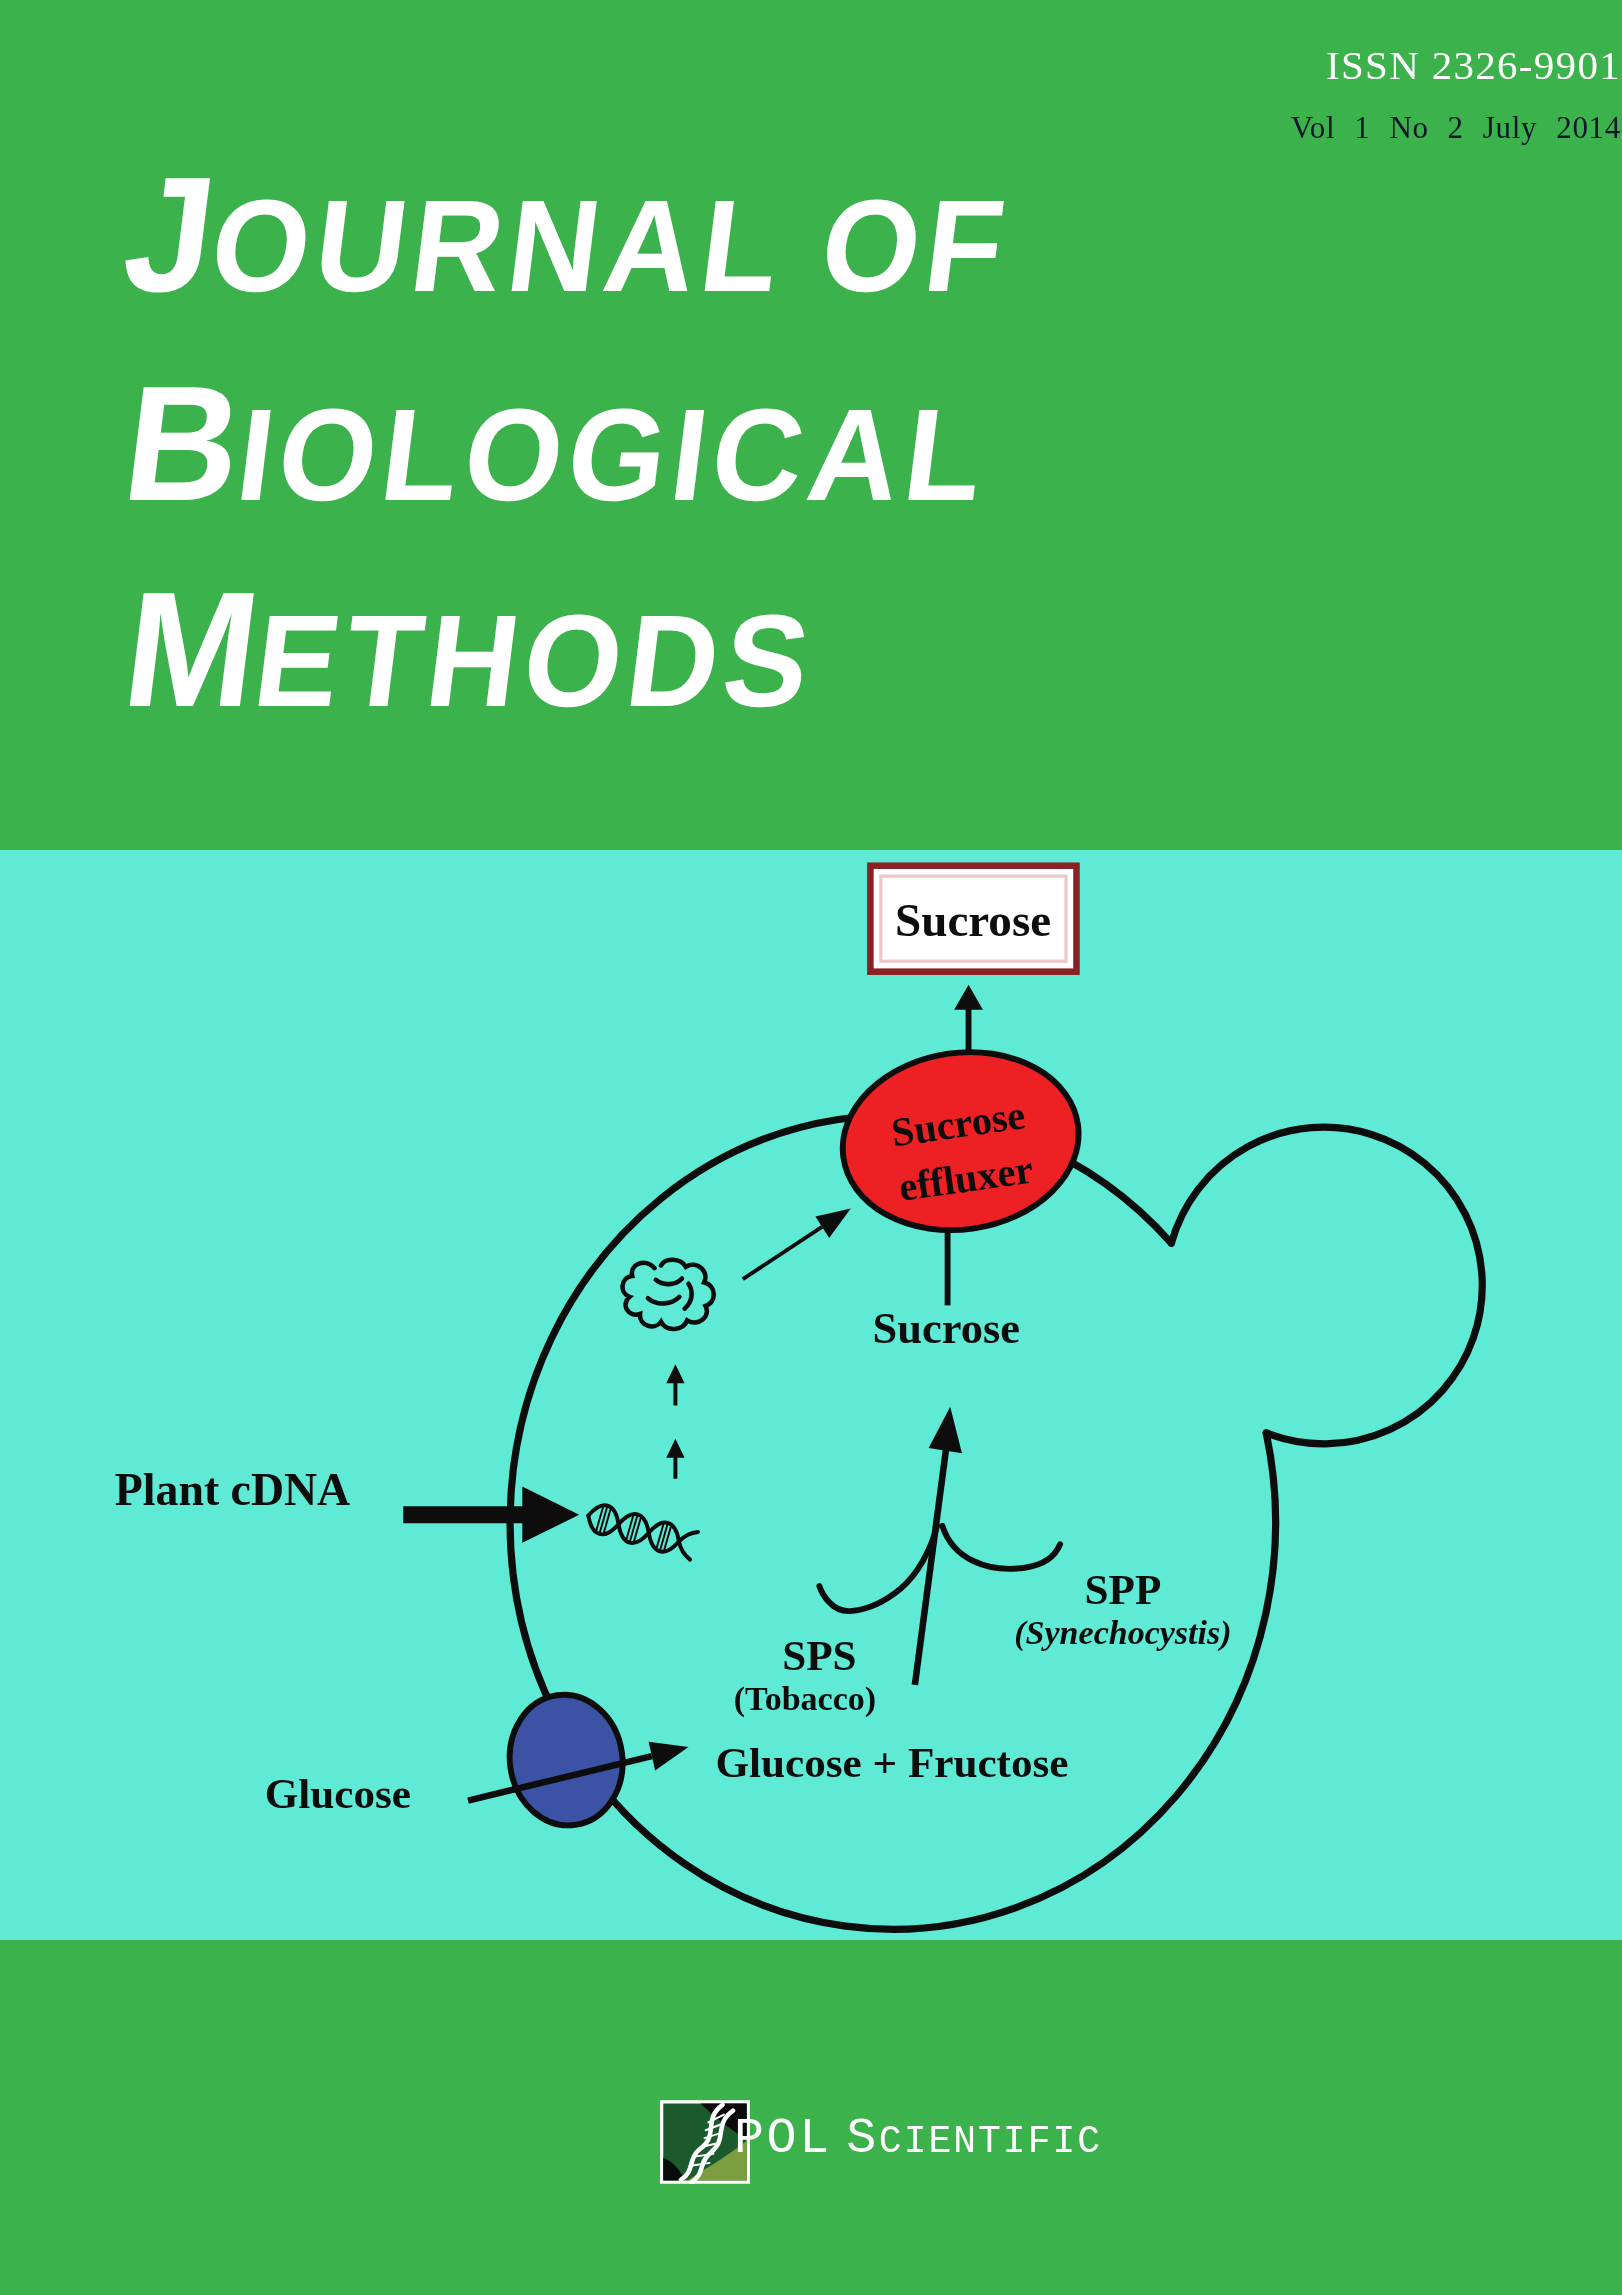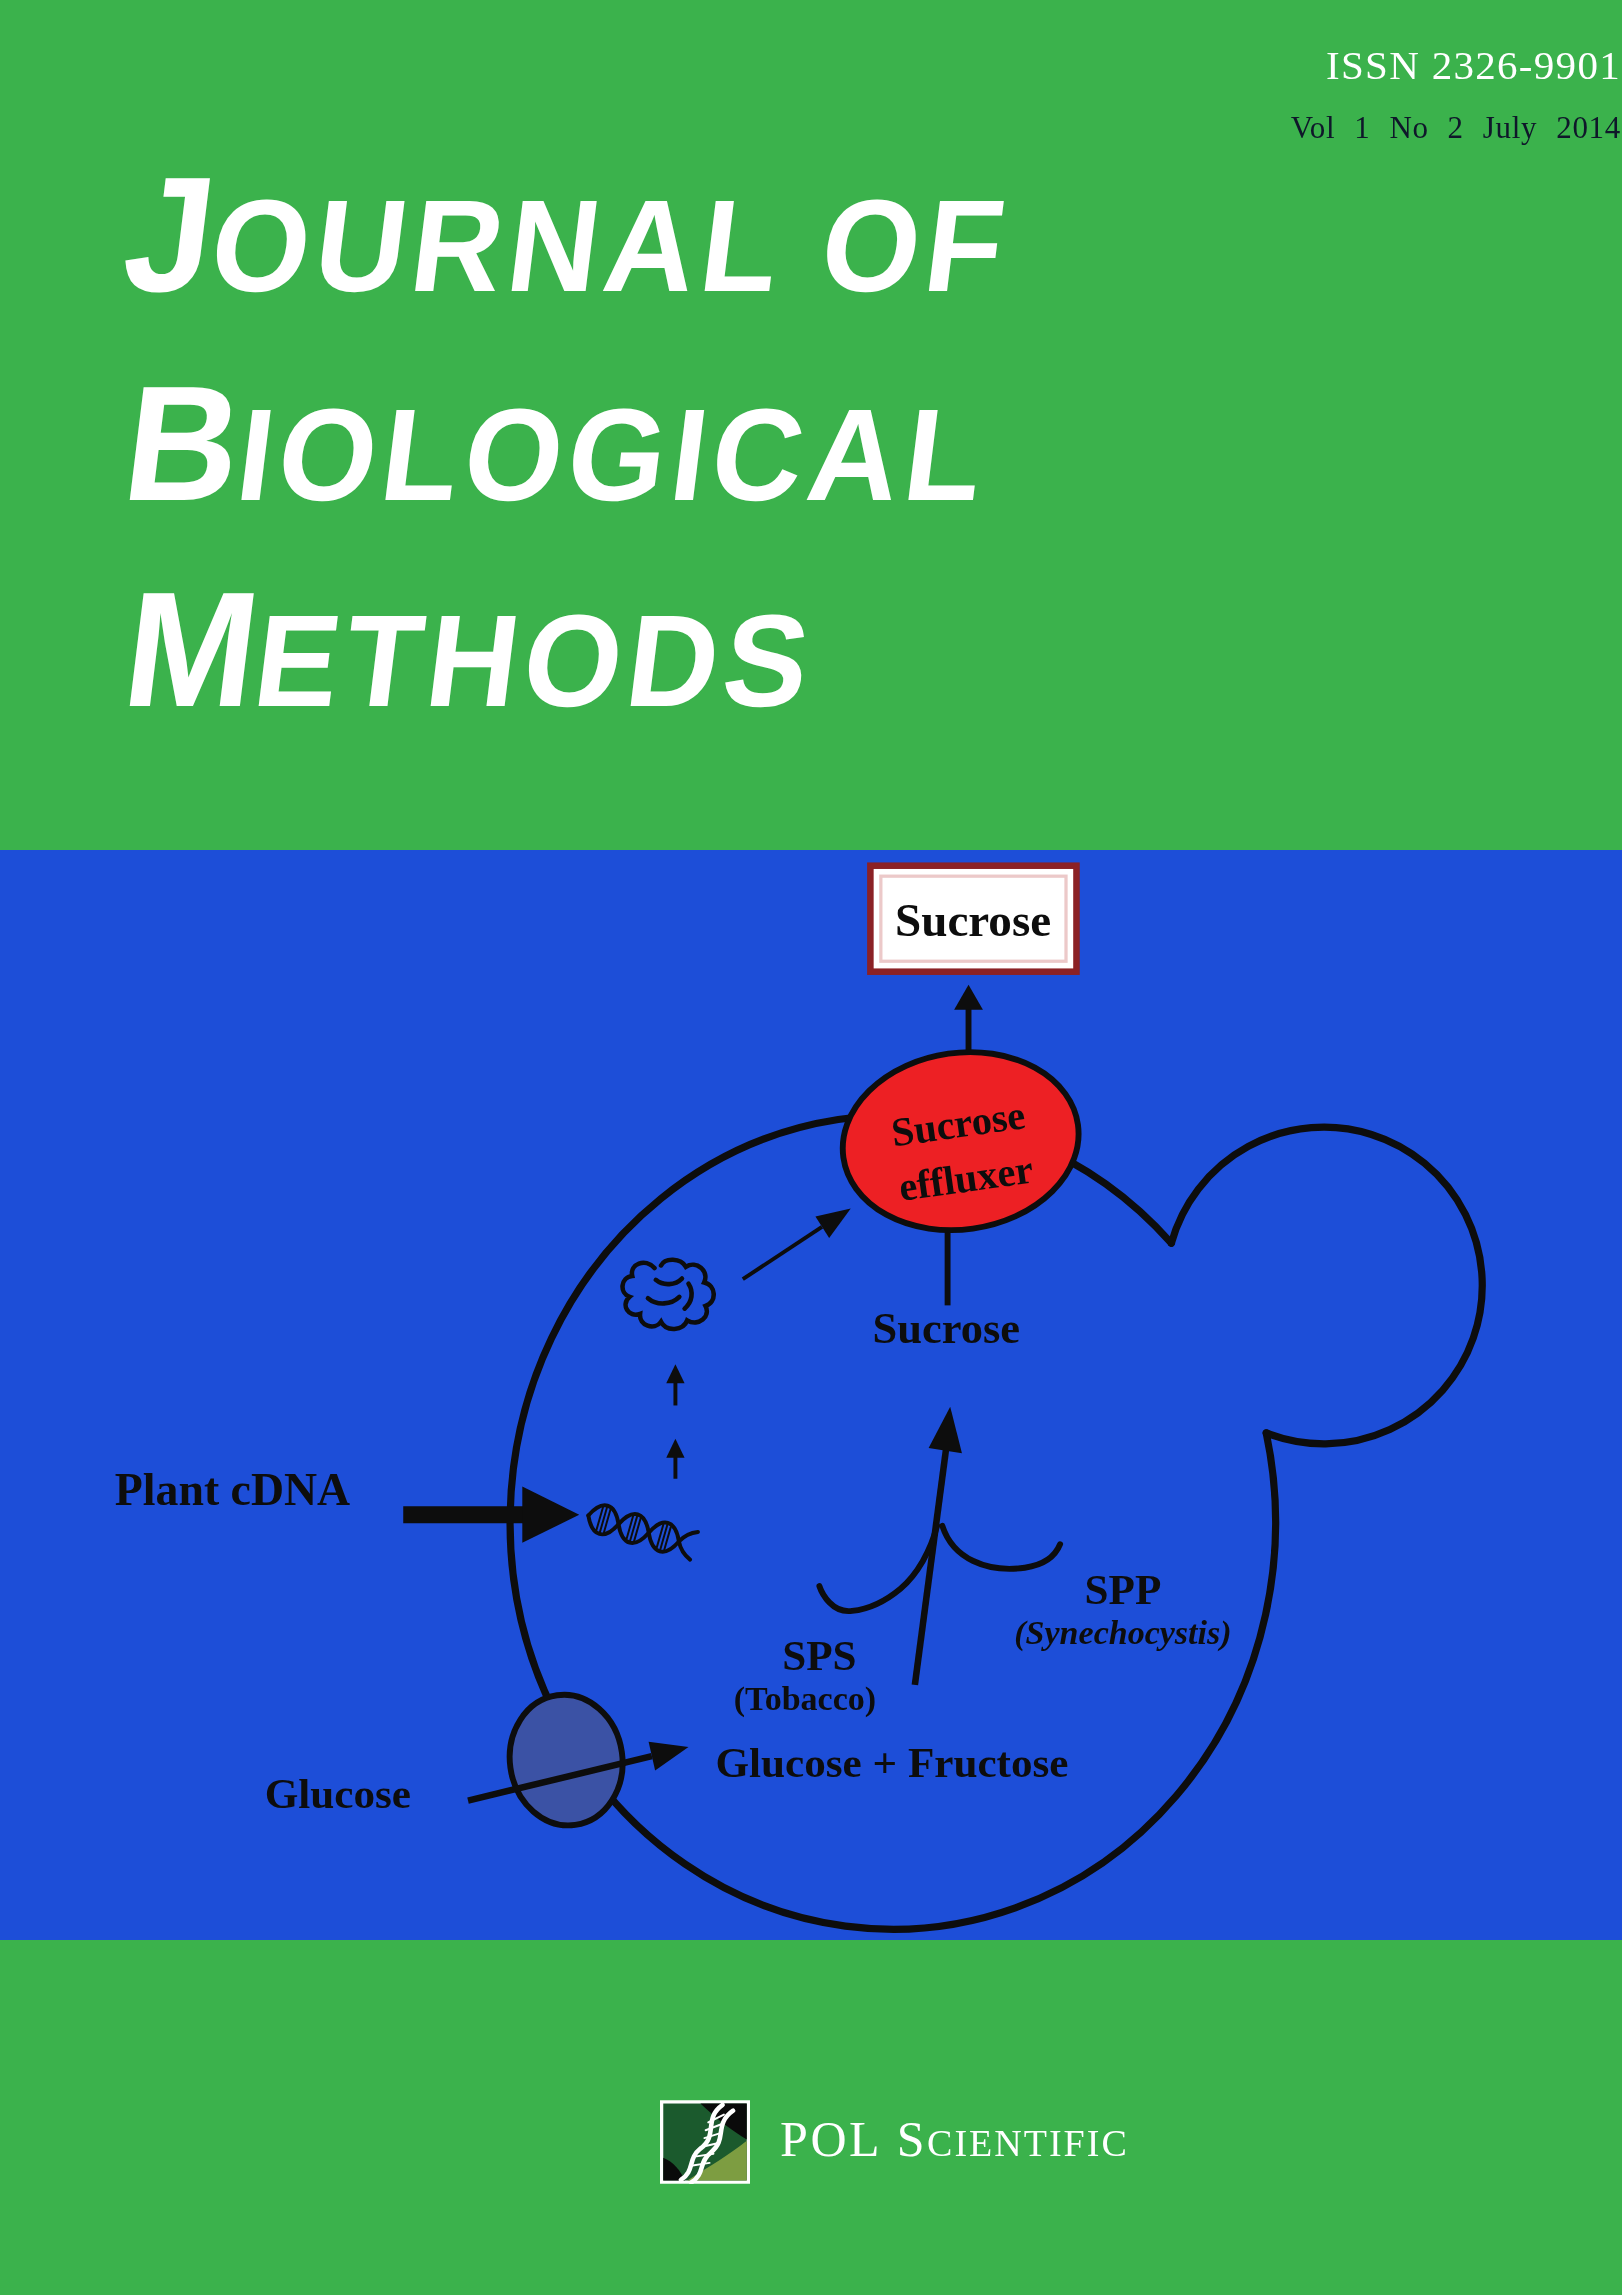--- a/index.html
+++ b/index.html
@@ -3,21 +3,21 @@
 <meta charset="utf-8">
 <style>
   html,body{margin:0;padding:0;}
   body{
     width:1623px;height:2295px;position:relative;background:#ffffff;
     font-family:"Liberation Sans",sans-serif;overflow:hidden;
   }
   .band{position:absolute;left:0;width:1623px;background:#3bb24c;}
   .header-band{top:0;height:850px;padding-left:37px;}
   .footer-band{top:1940px;height:355px;}
-  .figure-area{position:absolute;left:0;top:850px;width:1623px;height:1178px;background:#1d4ed8;}
+  .figure-area{position:absolute;left:0;top:850px;width:1623px;height:1178px;background:#5eead4;}
   .figure-area svg{display:block;}
 
   .issn-line{
     position:absolute;top:41px;right:39px;color:#ffffff;
     font-family:"Liberation Serif",serif;font-size:41px;letter-spacing:1.3px;white-space:nowrap;
   }
   .issue-line{
     position:absolute;top:110px;right:39px;color:#0f172a;
     font-family:"Liberation Serif",serif;font-size:31px;letter-spacing:0.7px;word-spacing:10.5px;white-space:nowrap;
   }
@@ -26,22 +26,22 @@
     font-weight:bold;transform:skewX(-7deg) scaleX(0.96);transform-origin:0 100%;
   }
   .title-line .lead{font-size:164px;}
   .title-line .rest{font-size:131px;letter-spacing:0.045em;}
   .title-1{top:153px;}
   .title-2{top:362px;}
   .title-3{top:568px;}
 
   .logo-box{position:absolute;left:660px;top:2100px;width:90px;height:84px;}
   .brand{
-    position:absolute;left:780px;top:2114px;color:#ffffff;line-height:1;
-    font-family:Liberation Serif, serif;white-space:nowrap;
+    position:absolute;left:734px;top:2114px;color:#ffffff;line-height:1;
+    font-family:Liberation Mono, monospace;white-space:nowrap;
   }
   .brand .big{font-size:50px;letter-spacing:2.6px;}
   .brand .gap{margin-left:14.4px;}
   .brand .small{font-size:38px;letter-spacing:2px;}
 
   .diagram-label{font-family:"Liberation Serif",serif;font-weight:bold;fill:#0d0d0d;}
   .stroke-ink{stroke:#0d0d0d;fill:none;}
 </style>
 </head>
 <body>

